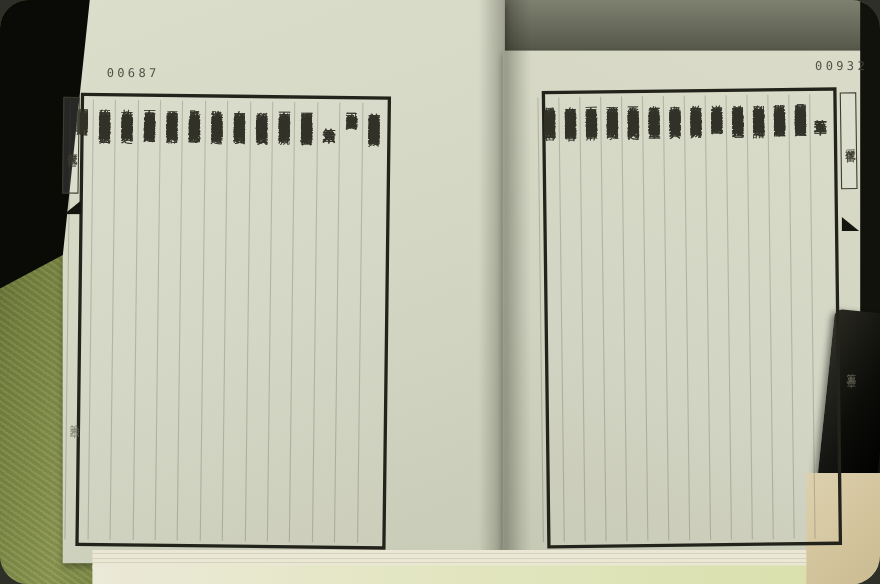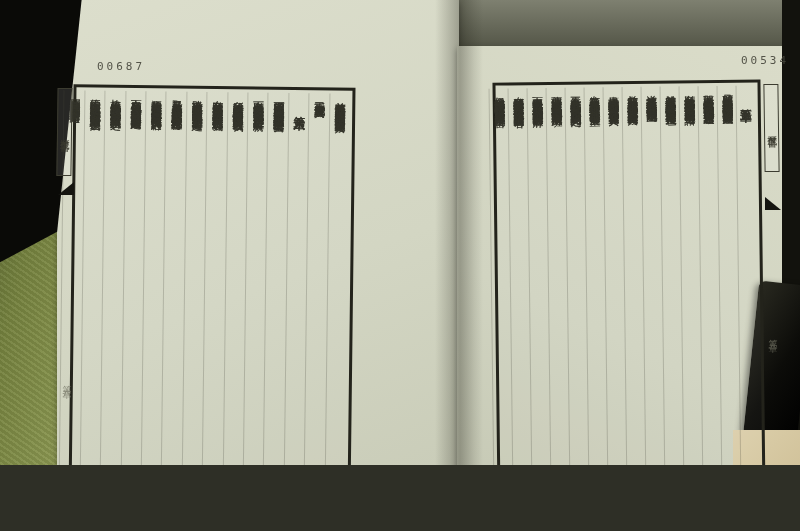--- a/index.html
+++ b/index.html
@@ -1,19 +1,20 @@
 <!DOCTYPE html>
 <html><head>
 <meta charset="utf-8">
 <style>
   html,body{margin:0;padding:0;background:#2e2f26;}
   .photo{
-    position:relative;width:800px;height:465px;overflow:hidden;
+    position:relative;width:800px;height:531px;overflow:hidden;
     background:#565948;
     font-family:"DejaVu Sans",sans-serif;
+    border-radius:26px;
   }
   .photo *{position:absolute;box-sizing:border-box;}
 
   
   .backdrop-top{left:350px;top:0;width:436px;height:56px;
     background:linear-gradient(#7e8070,#4c4e40);}
   .felt{left:0;top:0;width:96px;height:531px;
     background:linear-gradient(105deg,#4f5a2c 0%,#75823f 40%,#8c9852 78%,#7a8743 100%);}
   .felt::after{content:"";position:absolute;inset:0;
     background:repeating-linear-gradient(35deg,rgba(255,255,255,0.05) 0 2px,rgba(0,0,0,0.06) 2px 5px);}
@@ -89,21 +90,21 @@
   <div class="gutter"></div>
   <div class="edge-stack"></div>
   <div class="bottom-mat"></div>
 
   <div class="black-arm"></div>
   <div class="right-strip"></div>
   <div class="clip-object"></div>
   <div class="tan-corner"></div>
 
   <div class="pagenum pagenum-left">00687</div>
-  <div class="pagenum pagenum-right">00534</div>
+  <div class="pagenum pagenum-right">00932</div>
 
   <div class="frame frame-right">
     <div class="cols" id="cols-right">
         <div class="col heading">第五章</div>
         <div class="col">且碩羅門所造為皇上帝之殿各工已完竣矣碩羅門將父大辟所捨之物其金銀並</div>
         <div class="col">諸器而裝之在上帝殿之庫中碩羅門遂召會以色列之長老輩其宗派之諸首領並</div>
         <div class="col">以色列族之宗首俱赴耶路撒冷欲擡皇上帝之箱由大辟之城正是郇當七月有諸</div>
         <div class="col">禮並以色列眾人集會而赴諸王也且以色列眾長老輩來而其利未輩擡其箱也且</div>
         <div class="col">遂擡其箱並會之帳房內之諸聖器是祭司利未輩所擡來也且碩羅門王</div>
         <div class="col">並在箱前所聚者之以色列眾會俱將牛羊獻無數無計之多隻而設祭矣乃其祭司</div>

